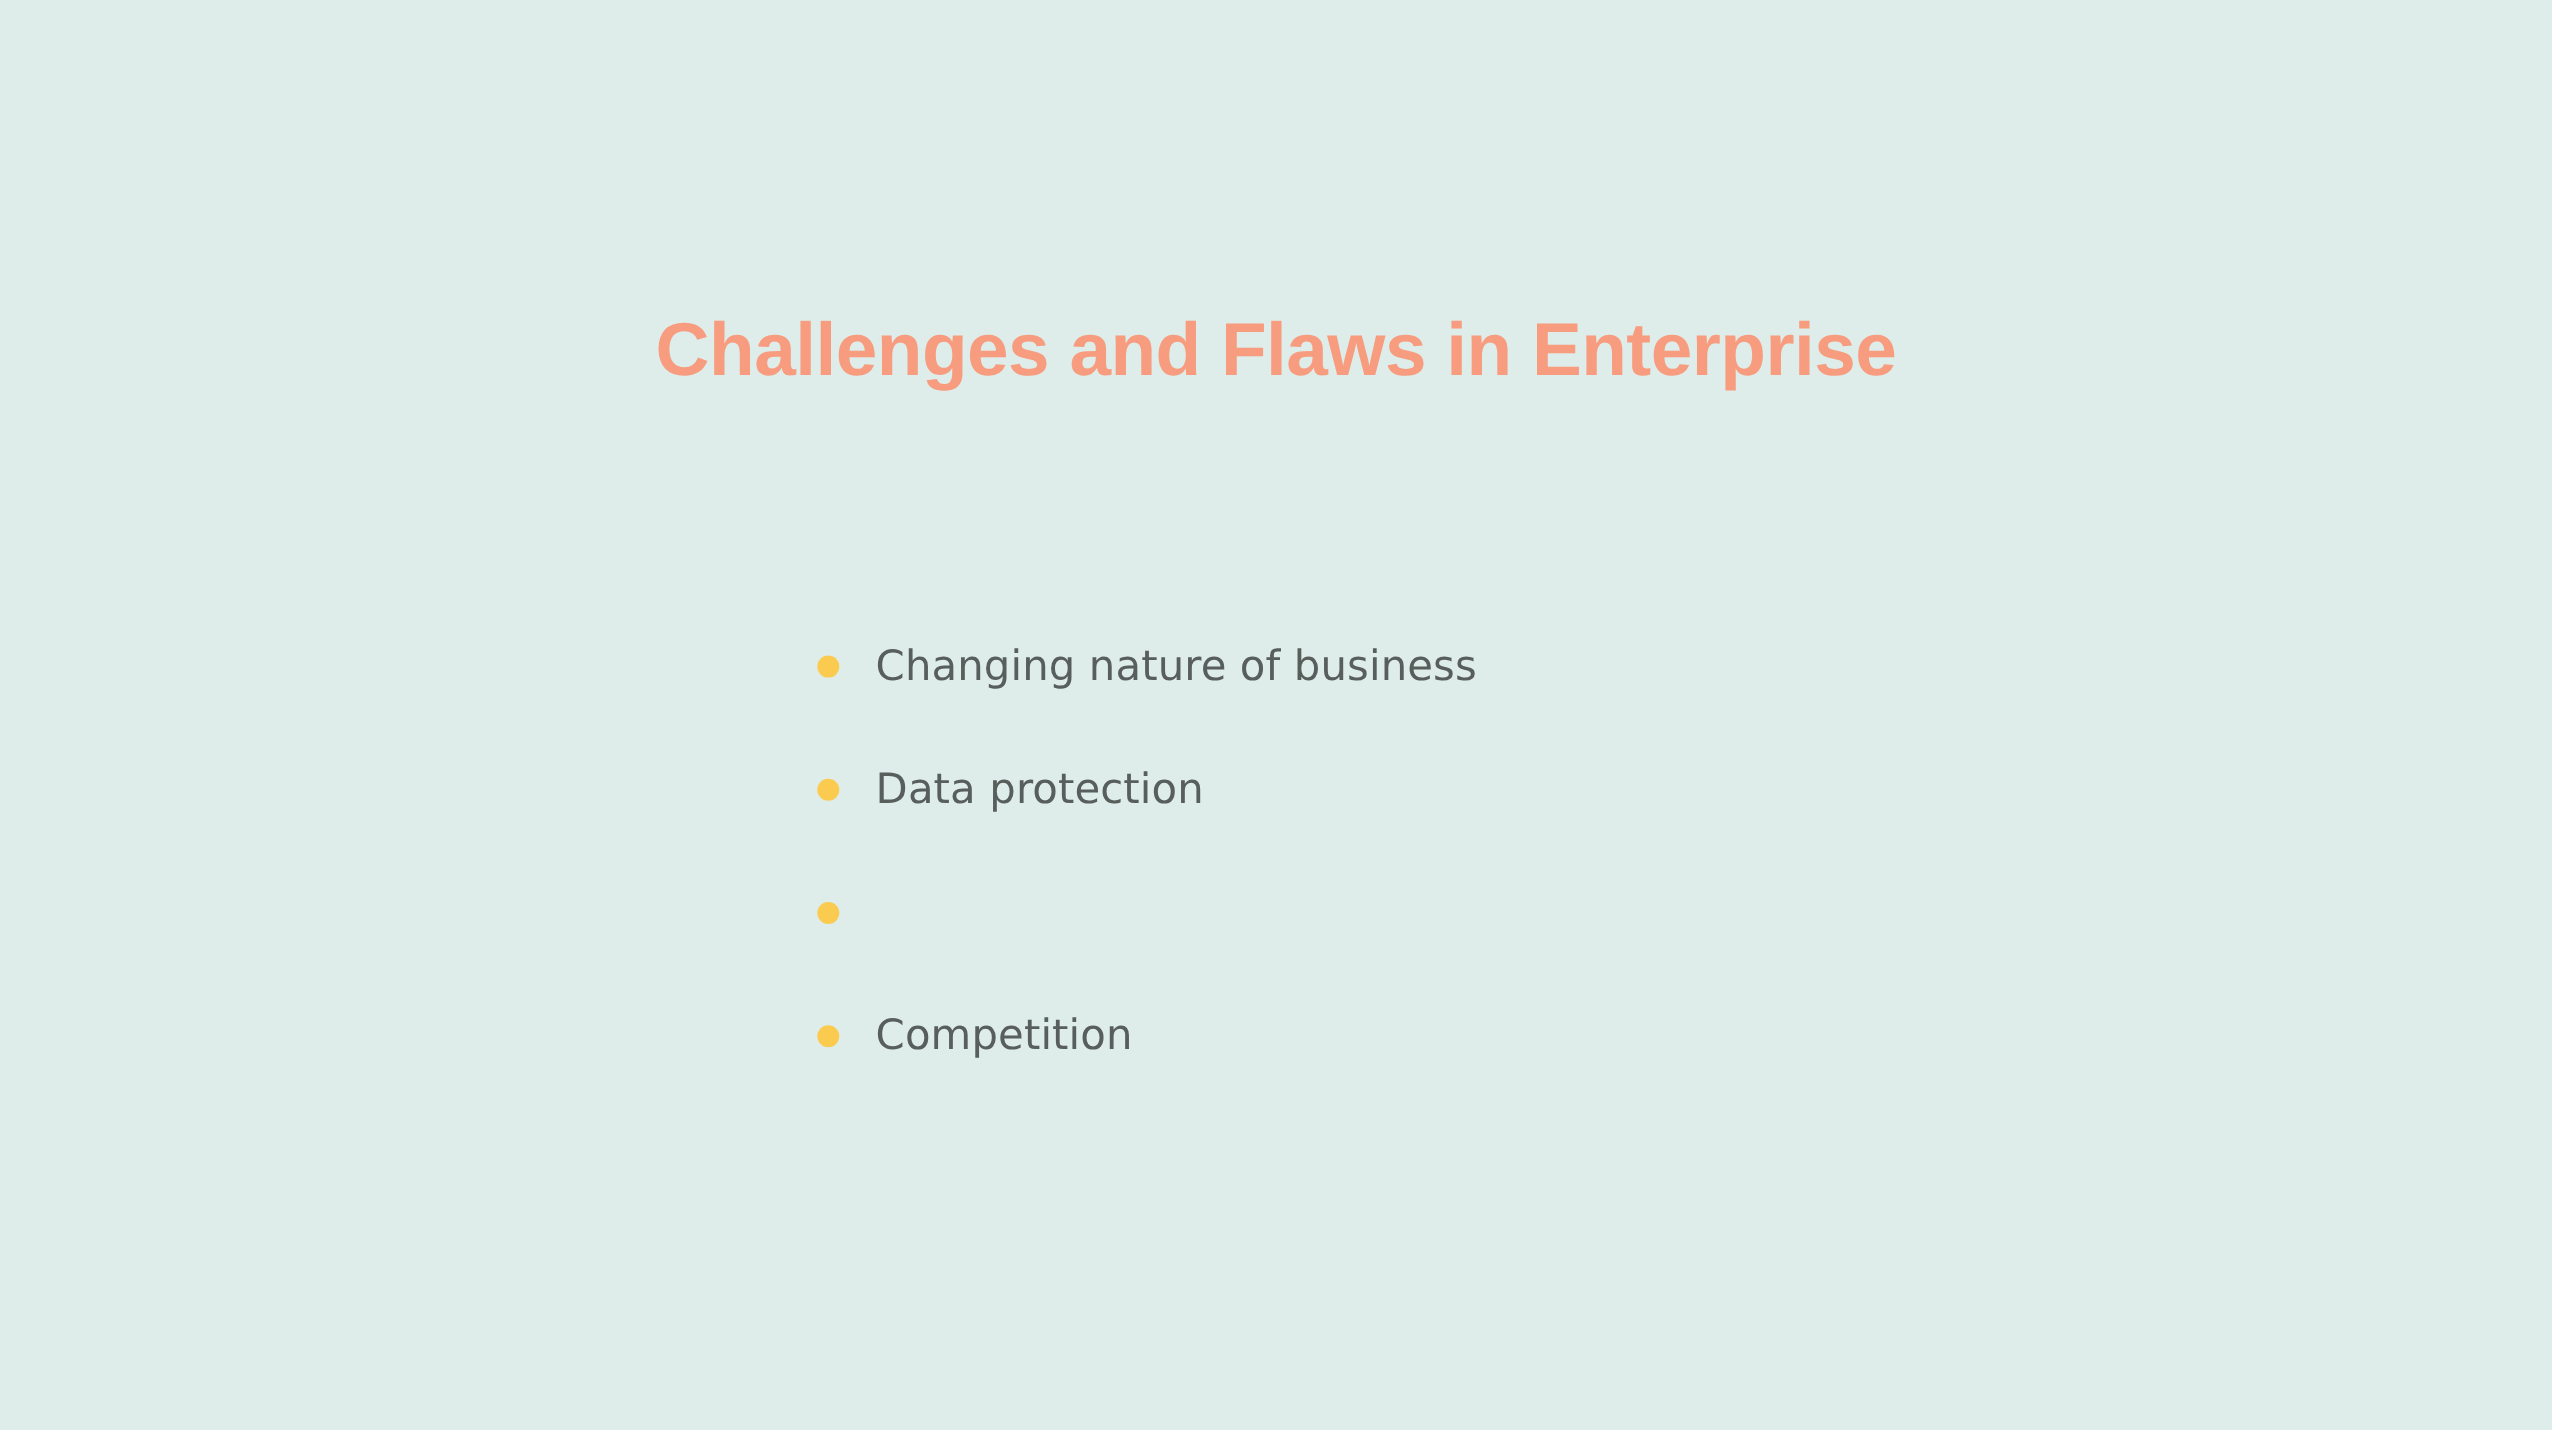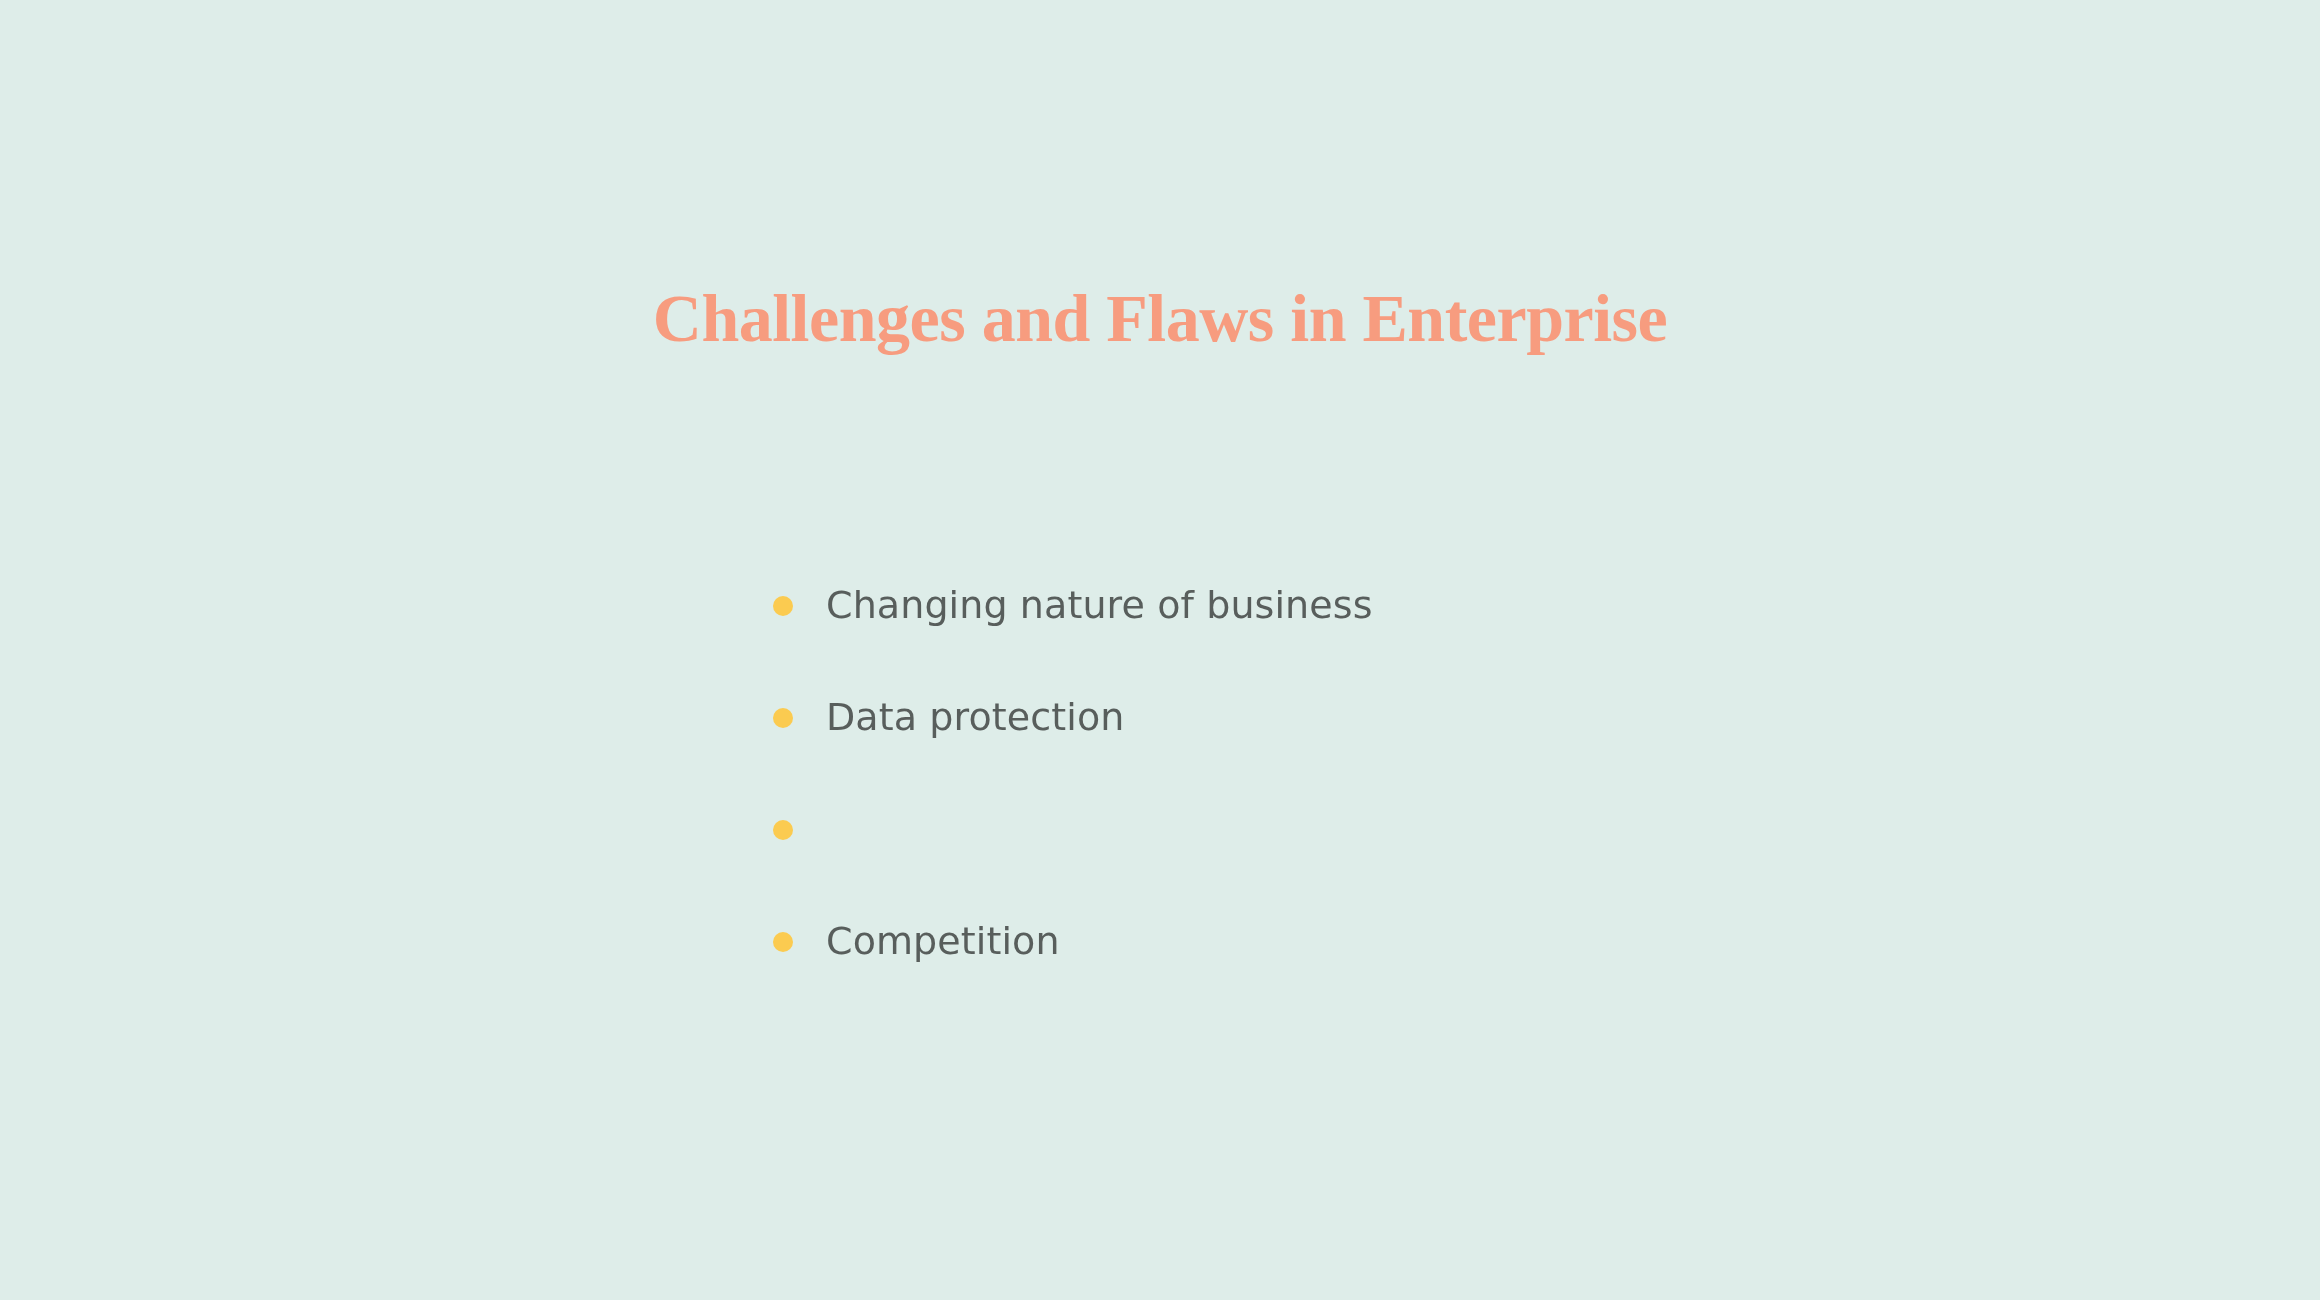--- a/index.html
+++ b/index.html
@@ -29,32 +29,32 @@
     position: absolute;
     left: 0;
     top: 258px;
     width: 2320px;
     text-align: center;
   }
 
   .title-line {
     display: block;
     color: #f79c7f;
-    font-family: Liberation Serif, serif;
+    font-family: Liberation Sans, sans-serif;
     font-size: 68px;
     font-weight: 700;
     line-height: 121px;
     letter-spacing: -0.5px;
     white-space: nowrap;
   }
 
   
   .bullet-list {
     position: absolute;
-    left: 773px;
+    left: 743px;
     top: 578px;
     list-style: none;
     width: 1300px;
   }
 
   .bullet-item {
     display: flex;
     align-items: center;
     height: 56px;
     margin-bottom: 56px;

